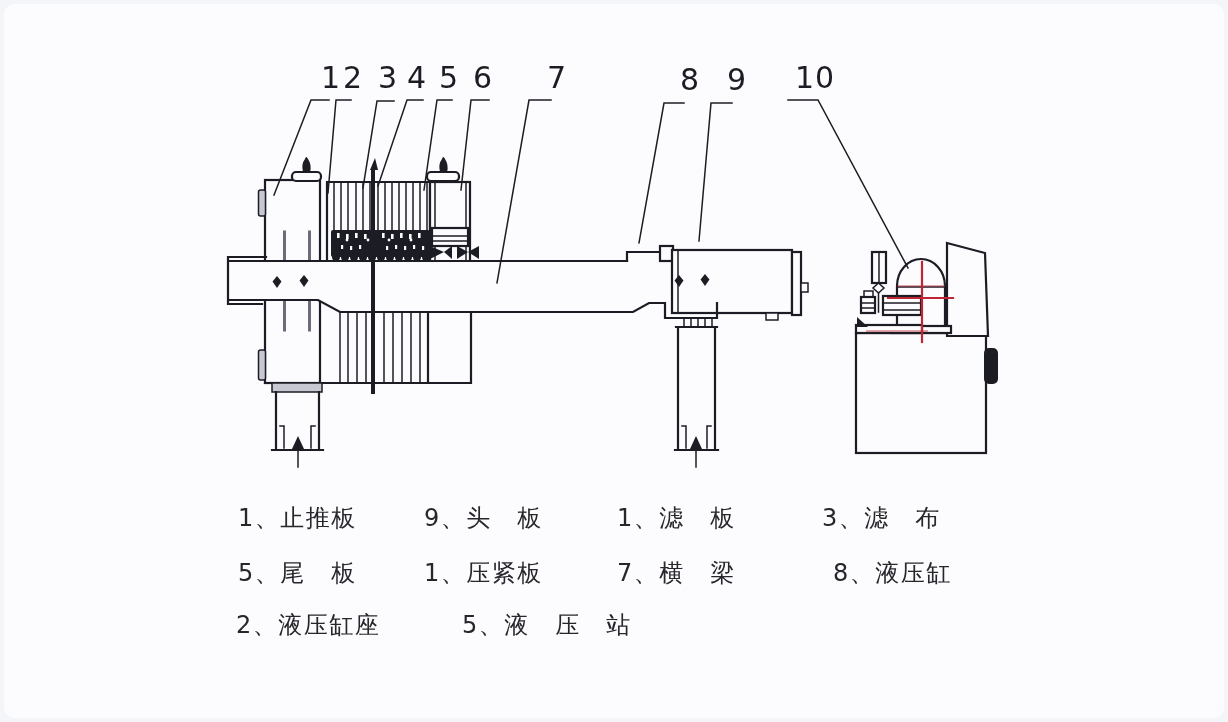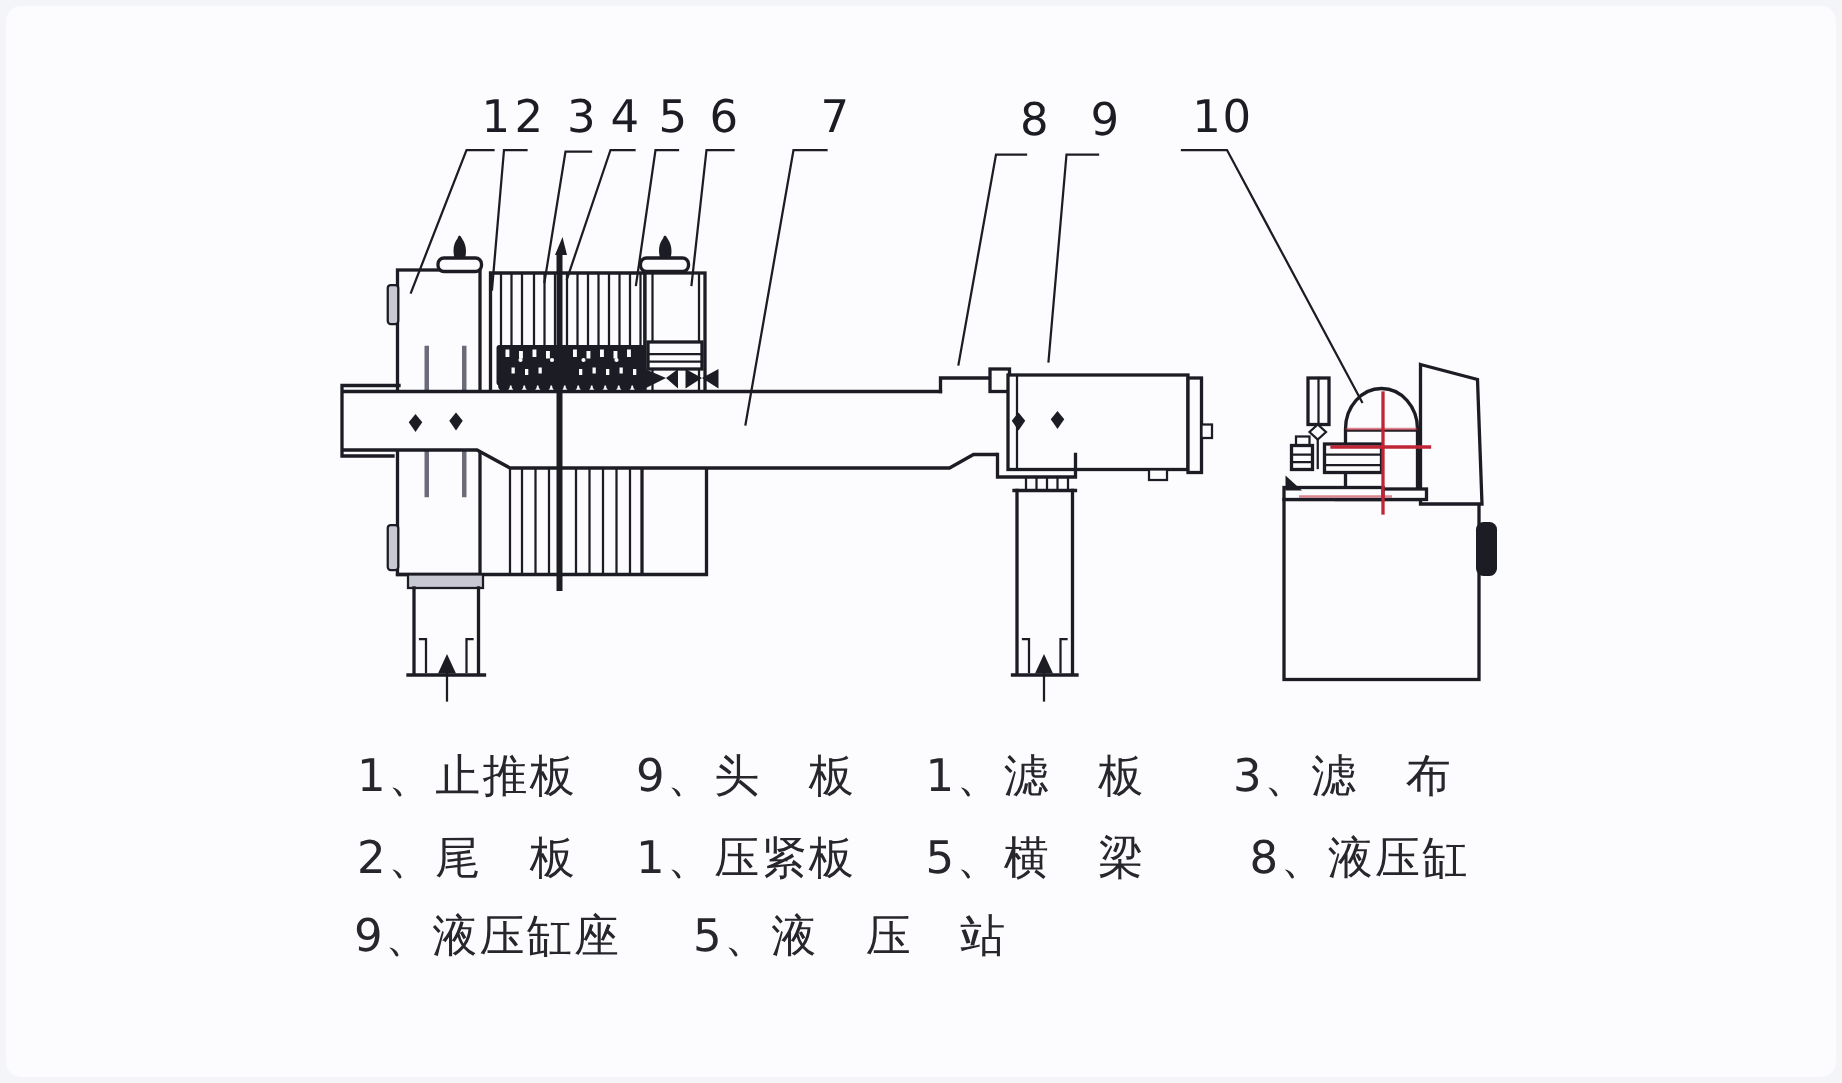--- a/index.html
+++ b/index.html
@@ -24,21 +24,21 @@
   .ln-thin{stroke:var(--ink);fill:none;stroke-width:1.5;stroke-linecap:square}
   .ln-gray{stroke:#6b6b7a;fill:none;stroke-width:3;stroke-linecap:square}
   .wh{fill:var(--paper)}
   .ink{fill:var(--ink)}
   .grayfill{fill:var(--gray-fill)}
   .redln{stroke:var(--red);fill:none;stroke-width:2.2;stroke-linecap:square}
   .redln-soft{stroke:var(--red);fill:none;stroke-width:1.6;opacity:.55}
   .callout-num{fill:var(--ink);font-size:30px;letter-spacing:1px}
   
   .legend-item{
-    position:absolute;color:var(--text);font-size:30px;line-height:34px;
+    position:absolute;color:var(--text);font-size:24px;line-height:34px;
     letter-spacing:1.5px;white-space:pre;
   }
   .li1{left:238px;top:501px}  .li2{left:424px;top:501px}
   .li3{left:617px;top:501px}  .li4{left:822px;top:501px}
   .li5{left:238px;top:556px}  .li6{left:424px;top:556px}
   .li7{left:617px;top:556px}  .li8{left:833px;top:556px}
   .li9{left:236px;top:608px}  .li10{left:462px;top:608px}
 </style>
 </head>
 <body>
@@ -233,20 +233,20 @@
       <text x="737" y="90">9</text>
       <text x="815" y="88">10</text>
     </g>
   </svg>
 
   <div>
     <span class="legend-item li1">1、止推板</span>
     <span class="legend-item li2">9、头　板</span>
     <span class="legend-item li3">1、滤　板</span>
     <span class="legend-item li4">3、滤　布</span>
-    <span class="legend-item li5">2、尾　板</span>
+    <span class="legend-item li5">5、尾　板</span>
     <span class="legend-item li6">1、压紧板</span>
-    <span class="legend-item li7">5、横　梁</span>
+    <span class="legend-item li7">7、横　梁</span>
     <span class="legend-item li8">8、液压缸</span>
-    <span class="legend-item li9">9、液压缸座</span>
+    <span class="legend-item li9">2、液压缸座</span>
     <span class="legend-item li10">5、液　压　站</span>
   </div>
 </div>
 
 </body></html>

